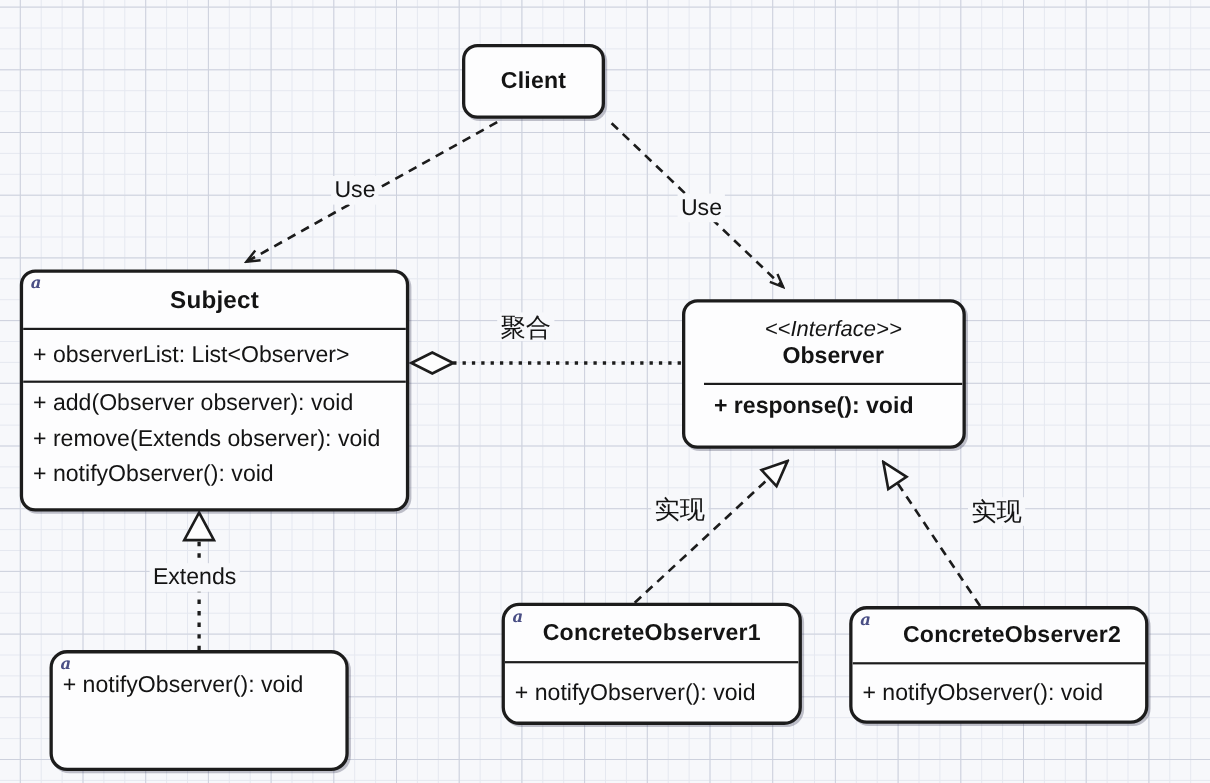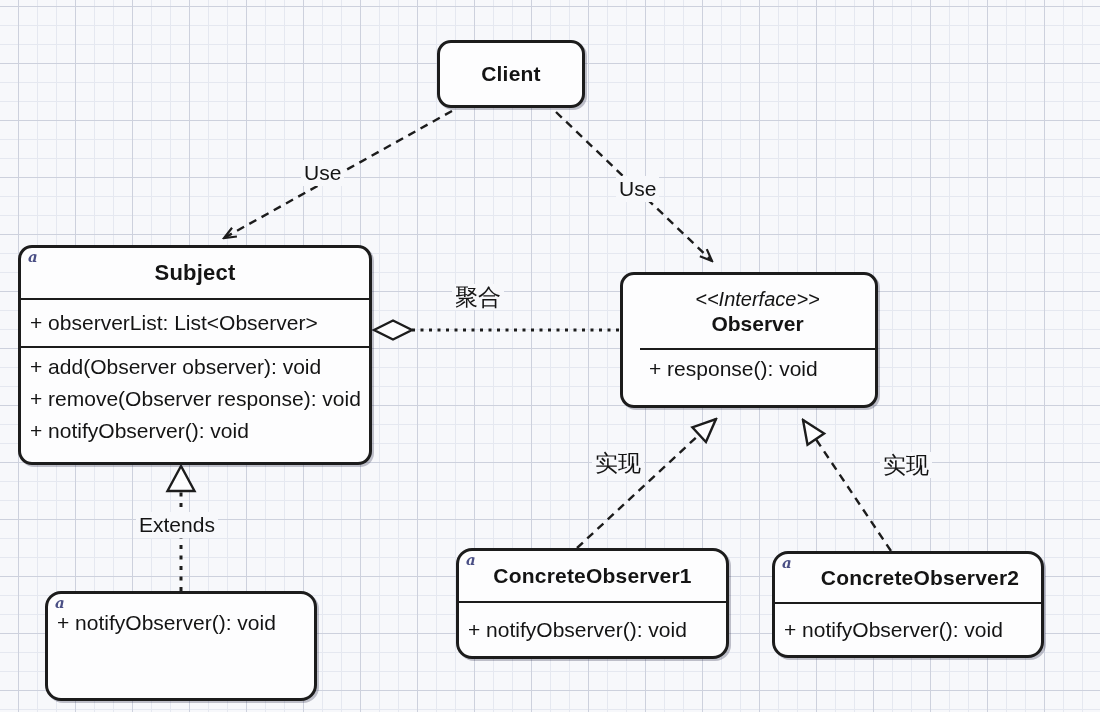--- a/index.html
+++ b/index.html
@@ -83,43 +83,43 @@
     <polygon points="374,330 393,320.5 412,330 393,339.5" fill="#fdfdfe" stroke="#1c1c1c" stroke-width="2.4"></polygon>
 
     <path d="M181,591 L181,492" fill="none" stroke="#1c1c1c" stroke-width="3" stroke-dasharray="4 6.5"></path>
     <polygon points="181,466 167.5,491 194.5,491" fill="#fdfdfe" stroke="#1c1c1c" stroke-width="2.4"></polygon>
 
     <path d="M577,548 L716,419" fill="none" stroke="#1c1c1c" stroke-width="2.4" stroke-dasharray="8 6" marker-end="url(#hollowTri)"></path>
 
     <path d="M891,551 L803,420" fill="none" stroke="#1c1c1c" stroke-width="2.4" stroke-dasharray="8 6" marker-end="url(#hollowTri)"></path>
   </svg>
 
-  <div class="node" style="left:437px; top:40px; width:148px; height:68px;">
+  <div class="node" style="left:420px; top:40px; width:130px; height:68px;">
     <div class="sec title-row" style="height:100%;">Client</div>
   </div>
 
   <div class="node" style="left:18px; top:245px; width:354px; height:220px;">
     <span class="corner-icon">a</span>
     <div class="sec title-row" style="height:50px; font-size:22px;border-radius:15px;">Subject</div>
     <div class="sec centered-member" style="height:48px;">
       <span class="row">+ observerList: List&lt;Observer&gt;</span>
     </div>
     <div class="sec member-rows" style="height:116px;">
       <div class="row">+ add(Observer observer): void</div>
-      <div class="row">+ remove(Observer response): void</div>
+      <div class="row">+ remove(Extends observer): void</div>
       <div class="row">+ notifyObserver(): void</div>
     </div>
   </div>
 
   <div class="node" style="left:620px; top:272px; width:258px; height:136px;padding-left:17px;">
     <div class="sec stereo-row" style="height:73px;">
       <span class="stereotype">&lt;&lt;Interface&gt;&gt;</span>
       <span class="stereo-name">Observer</span>
     </div>
-    <div class="sec centered-member" style="height:40px;">
+    <div class="sec centered-member" style="height:40px;font-weight:bold;">
       <span class="row">+ response(): void</span>
     </div>
   </div>
 
   <div class="node" style="left:45px; top:591px; width:272px; height:110px; border-radius:16px;">
     <span class="corner-icon">a</span>
     <div class="sec centered-member" style="height:57px;">
       <span class="row">+ notifyObserver(): void</span>
     </div>
   </div>

